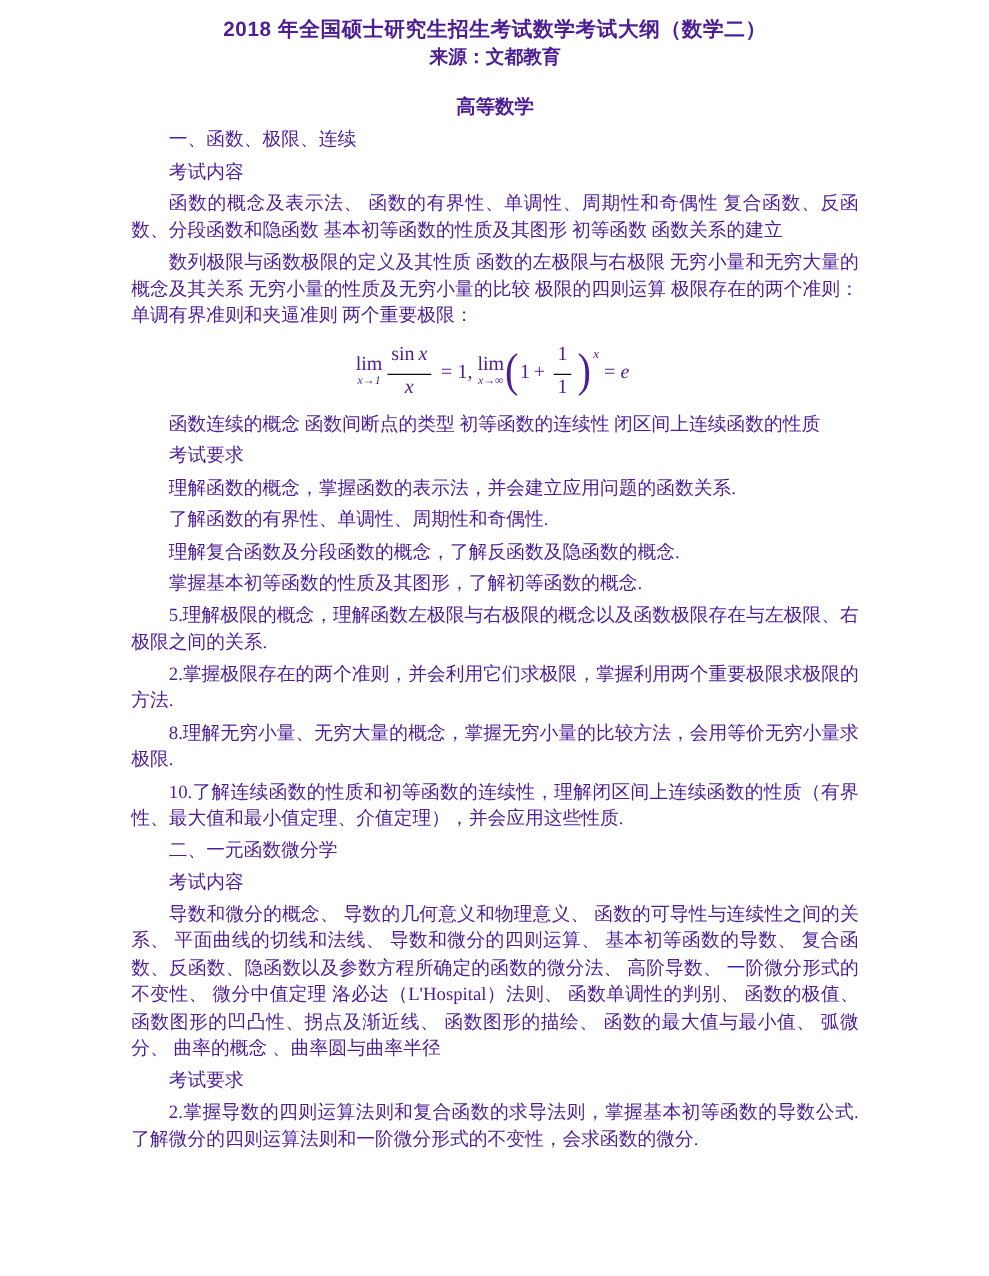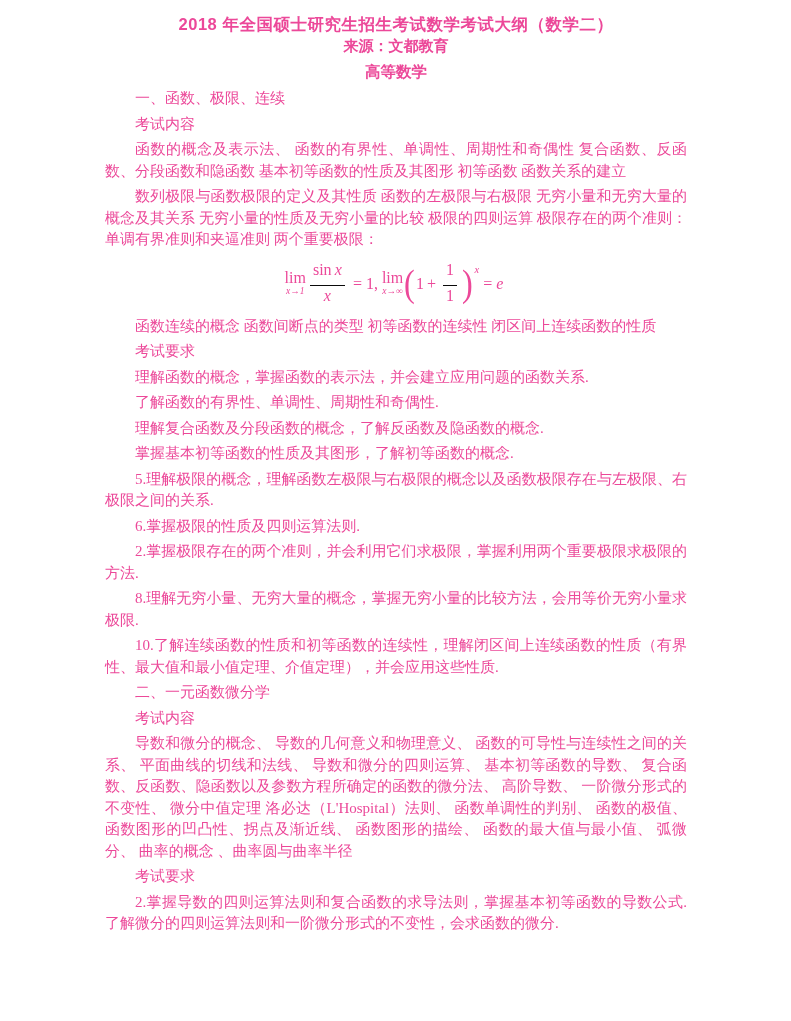--- a/index.html
+++ b/index.html
@@ -2,21 +2,21 @@
 <html><head>
 <meta charset="utf-8">
 <style>
   html, body { margin: 0; padding: 0; background: #ffffff; }
   .page {
     position: relative;
     width: 791px;
     height: 1021px;
     background: #ffffff;
     overflow: hidden;
-    color: #ec4899;
+    color: #4c1d95;
     font-family: "Liberation Serif", "DejaVu Serif", serif;
   }
   .doc { padding: 13px 100px 0 101px; }
 
   .title {
     margin: 0;
     font-family: "Liberation Sans", "DejaVu Sans", sans-serif;
     font-weight: 700;
     font-size: 16.5px;
     line-height: 22px;
@@ -25,21 +25,21 @@
   }
   .source {
     margin: 1px 0 0 0;
     font-family: "Liberation Sans", "DejaVu Sans", sans-serif;
     font-weight: 700;
     font-size: 15px;
     line-height: 20px;
     text-align: center;
   }
   .section-title {
-    margin: 5px 0 0 0;
+    margin: 19px 0 0 0;
     font-family: "Liberation Sans", "DejaVu Sans", sans-serif;
     font-weight: 700;
     font-size: 15.5px;
     line-height: 21px;
     text-align: center;
   }
 
   .body-text { margin-top: 6px; }
   .body-text p {
     margin: 4px;
@@ -147,21 +147,20 @@
     </div>
 
     <div class="body-text" style="margin-top:0;">
         <p>函数连续的概念 函数间断点的类型 初等函数的连续性 闭区间上连续函数的性质</p>
         <p>考试要求</p>
         <p>理解函数的概念，掌握函数的表示法，并会建立应用问题的函数关系.</p>
         <p>了解函数的有界性、单调性、周期性和奇偶性.</p>
         <p>理解复合函数及分段函数的概念，了解反函数及隐函数的概念.</p>
         <p>掌握基本初等函数的性质及其图形，了解初等函数的概念.</p>
         <p>5.理解极限的概念，理解函数左极限与右极限的概念以及函数极限存在与左极限、右极限之间的关系.</p>
-        <p>6.掌握极限的性质及四则运算法则.</p>
         <p>2.掌握极限存在的两个准则，并会利用它们求极限，掌握利用两个重要极限求极限的方法.</p>
         <p>8.理解无穷小量、无穷大量的概念，掌握无穷小量的比较方法，会用等价无穷小量求极限.</p>
         <p>10.了解连续函数的性质和初等函数的连续性，理解闭区间上连续函数的性质（有界性、最大值和最小值定理、介值定理），并会应用这些性质.</p>
         <p>二、一元函数微分学</p>
         <p>考试内容</p>
         <p>导数和微分的概念、 导数的几何意义和物理意义、 函数的可导性与连续性之间的关系、 平面曲线的切线和法线、 导数和微分的四则运算、 基本初等函数的导数、 复合函数、反函数、隐函数以及参数方程所确定的函数的微分法、 高阶导数、 一阶微分形式的不变性、 微分中值定理 洛必达（L'Hospital）法则、 函数单调性的判别、 函数的极值、 函数图形的凹凸性、拐点及渐近线、 函数图形的描绘、 函数的最大值与最小值、 弧微分、 曲率的概念 、曲率圆与曲率半径</p>
         <p>考试要求</p>
         <p>2.掌握导数的四则运算法则和复合函数的求导法则，掌握基本初等函数的导数公式.了解微分的四则运算法则和一阶微分形式的不变性，会求函数的微分.</p>
       </div>
 

